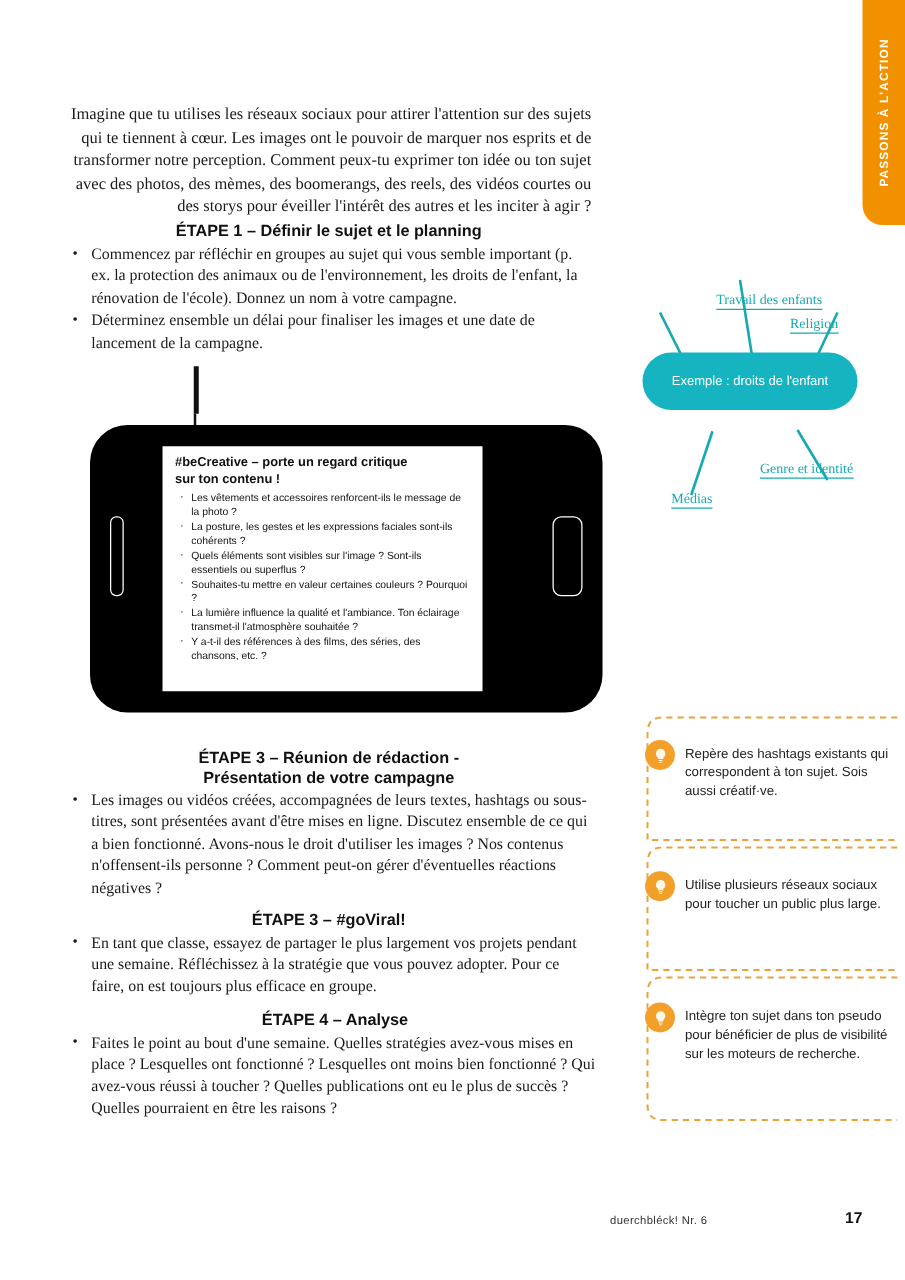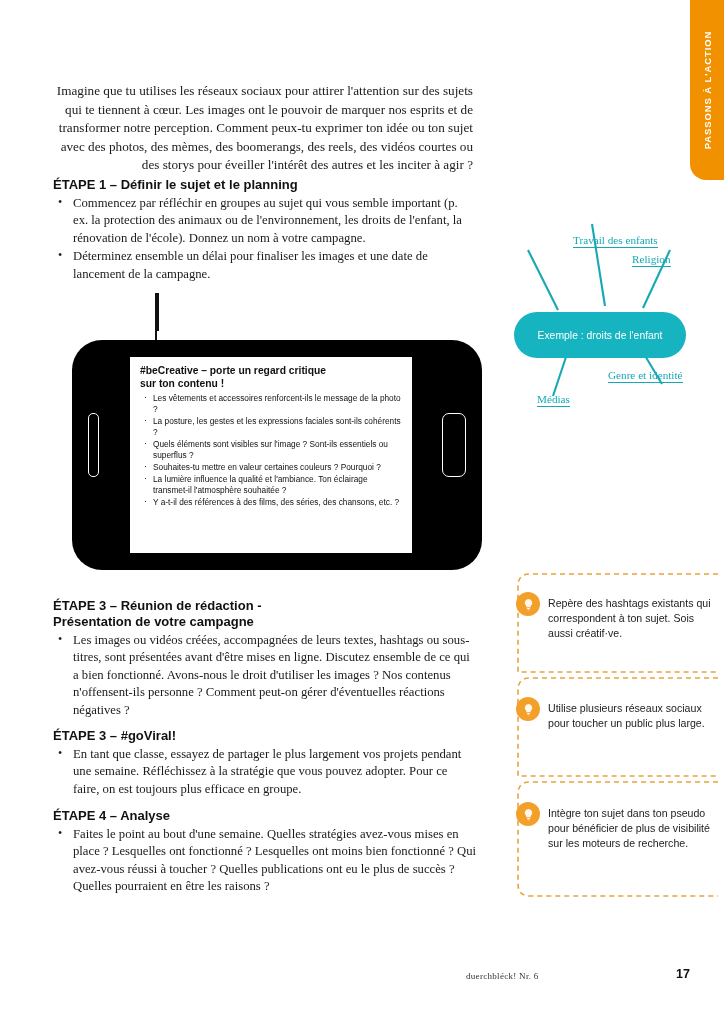--- a/index.html
+++ b/index.html
@@ -44,21 +44,21 @@
   }
 
   
   .intro{
     position:absolute; left:53px; top:82px; width:420px;
     font-size:13.2px; line-height:18.6px; text-align:right;
   }
   .h-step{
     font-family:"Liberation Sans",sans-serif;
     font-weight:bold;font-size:13px;color:#111;
-    line-height:16px; margin:0 0 2px 0;
+    line-height:16px; margin:0 0 2px 0;text-align:center;
   }
   .bullets{margin:0;padding:0;list-style:none;}
   .bullets li{
     position:relative;padding-left:20px;
     font-size:12.7px;line-height:17.4px;margin-bottom:1px;
   }
   .bullets li:before{
     content:"•";position:absolute;left:5px;top:-1px;font-size:12px;
   }
 
@@ -82,21 +82,21 @@
   .banner-line{
     position:absolute;left:155px;top:331px;width:2px;height:22px;background:#111;
   }
 
   
   .phone{
     position:absolute;left:72px;top:340px;width:410px;height:230px;
     background:#000;border-radius:30px;
   }
   .phone-screen{
-    position:absolute;left:58px;top:17px;width:282px;height:196px;
+    position:absolute;left:58px;top:17px;width:256px;height:196px;
     background:#fff;padding:8px 10px 0 10px;box-sizing:border-box;
     font-family:"Liberation Sans",sans-serif;
   }
   .phone-screen h4{
     margin:0 0 3px 0;font-size:10.3px;line-height:12.6px;font-weight:bold;color:#111;
   }
   .phone-list{margin:0;padding:0;list-style:none;}
   .phone-list li{
     position:relative;padding-left:13px;font-size:8.3px;line-height:11.2px;color:#111;
     margin-bottom:.5px;
@@ -108,21 +108,21 @@
   }
   .btn-right{
     position:absolute;right:16px;top:73px;width:22px;height:62px;
     border:1.6px solid #fff;border-radius:7px;
   }
 
   
   .mindmap{position:absolute;left:480px;top:188px;width:244px;height:232px;}
   .mm-svg{position:absolute;inset:0;}
   .mm-pill{
-    position:absolute;left:34px;top:124px;width:172px;height:46px;
+    position:absolute;left:34px;top:94px;width:172px;height:46px;
     background:#16B3C0;border-radius:23px;
     display:flex;align-items:center;justify-content:center;
     color:#fff;font-family:"Liberation Sans",sans-serif;font-size:10.4px;
   }
   .mm-label{
     position:absolute;font-family:"Liberation Serif",serif;font-size:11.2px;
     color:#16A9B4;line-height:14px;
   }
   .mm-label span{border-bottom:1px solid #16A9B4;display:inline-block;}
 
@@ -134,22 +134,22 @@
   .tip1{top:28px;}
   .tip2{top:133px;}
   .tip3{top:238px;}
   .bulb{
     position:absolute;left:-32px;top:-4px;width:24px;height:24px;border-radius:50%;
     background:#F3A02A;display:flex;align-items:center;justify-content:center;
   }
 
   
   .footer-left{
-    position:absolute;left:466px;top:971px;
-    font-family:Liberation Serif, serif;font-size:9px;color:#333;letter-spacing:.3px;
+    position:absolute;left:488px;top:971px;
+    font-family:Liberation Sans, sans-serif;font-size:9px;color:#333;letter-spacing:.3px;
   }
   .footer-right{
     position:absolute;left:676px;top:967px;
     font-family:"Liberation Sans",sans-serif;font-size:12.5px;font-weight:bold;color:#111;
   }
 </style>
 </head>
 <body>
 
 <div class="page">

